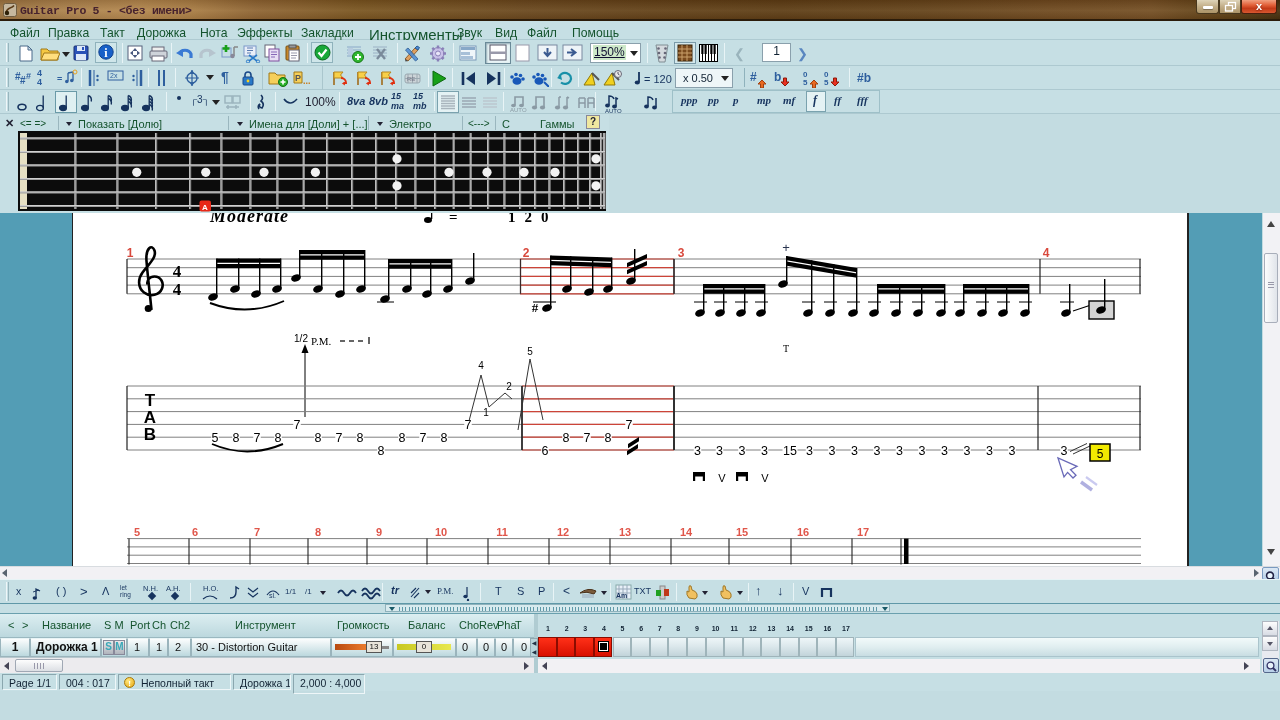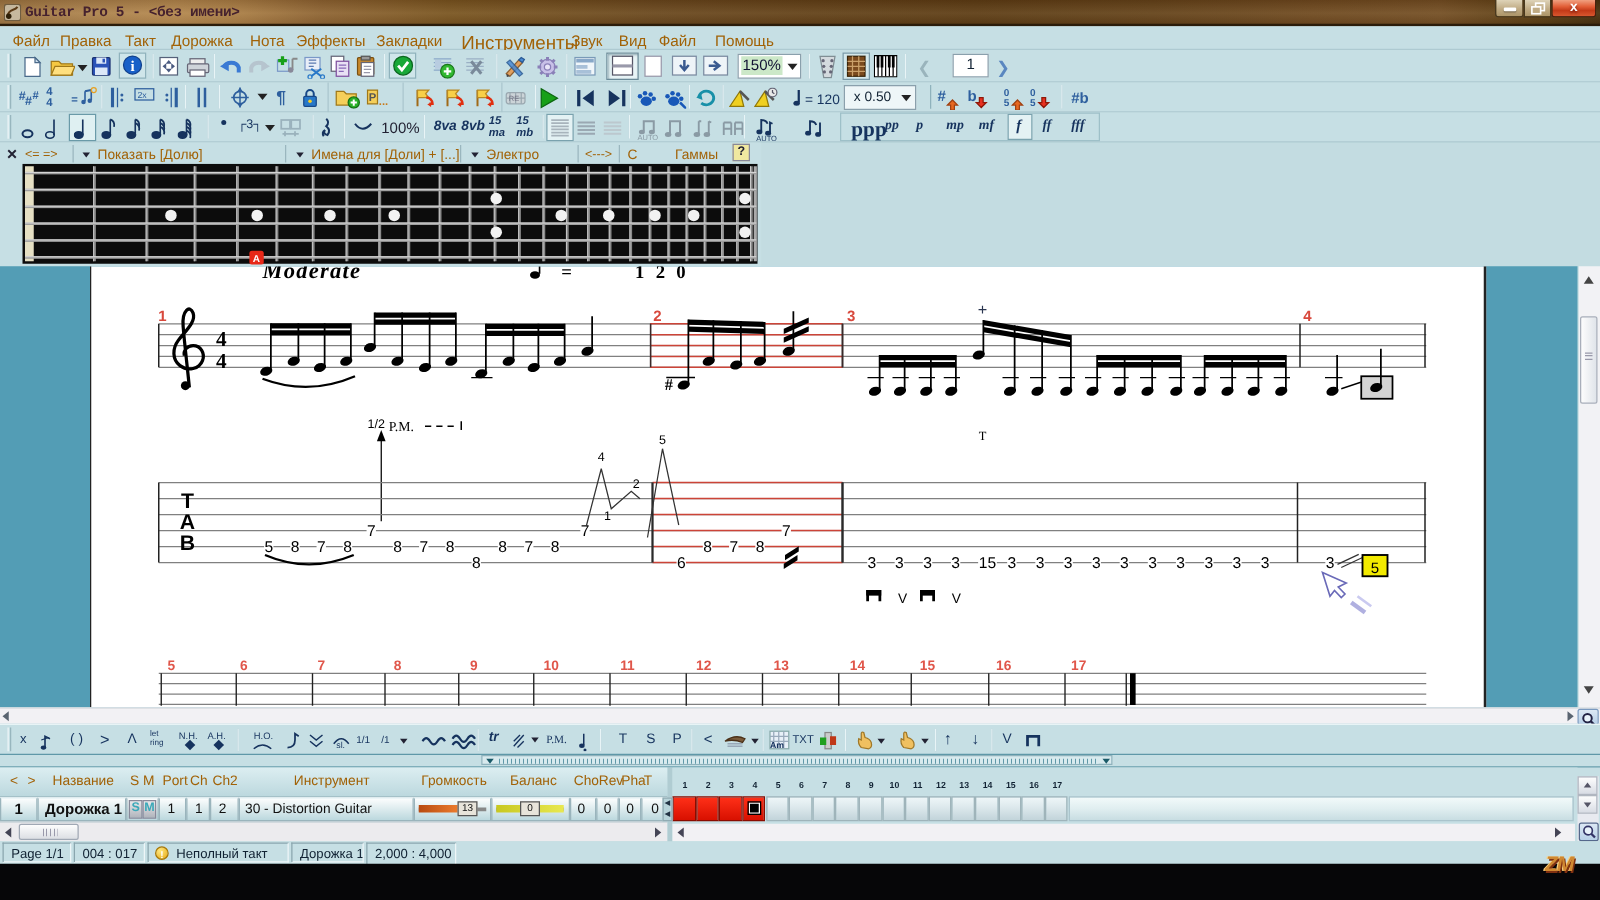--- a/index.html
+++ b/index.html
@@ -1,19 +1,19 @@
 <!DOCTYPE html>
 <html><head><meta charset="utf-8">
 <style>
 *{margin:0;padding:0;box-sizing:border-box;}
 html,body{width:1280px;height:720px;overflow:hidden;background:#c3dce1;
  font-family:"Liberation Sans",sans-serif;}
 .abs{position:absolute;}
 #root{position:relative;width:1280px;height:720px;transform:translateZ(0);will-change:transform;}
-.navy{color:#a16207;}
+.navy{color:#14532d;}
 .sep{position:absolute;width:1px;background:#9cbcc4;border-right:1px solid #e8f4f6;}
 .btn3d{position:absolute;border:1px solid #7a9aa8;background:#d8ecef;}
 </style></head><body>
 <div id="root">
 
 <div class="abs" style="left:0;top:0;width:1280px;height:21px;
  background:linear-gradient(90deg,#9a7342 0%,#a87f4c 5%,#b0854e 11%,#a57a44 15%,#8a6132 20%,#74511f 28%,#64431c 41%,#5c3c16 51%,#573813 61%,#5e3e18 72%,#69451e 82%,#6e4a22 90%,#553911 96%,#3f2a0c 100%);">
  <div class="abs" style="left:0;top:0;width:1280px;height:21px;background:linear-gradient(rgba(70,40,10,0.18),rgba(255,230,180,0.10) 50%,rgba(60,30,5,0.10));"></div>
  <div class="abs" style="left:0;top:19px;width:1280px;height:2px;background:#2b1c0a;"></div>
 
@@ -166,21 +166,21 @@
       </svg>
       <svg class="abs" style="left:537px;top:4px;" width="22" height="18">
         <rect x="1" y="1" width="19" height="15" fill="#eef4f8" stroke="#7a8aa0"></rect>
         <path d="M10.5,4 v7 M7,8 l3.5,4 l3.5,-4" stroke="#3a5a90" stroke-width="2" fill="none"></path>
       </svg>
       <svg class="abs" style="left:562px;top:4px;" width="22" height="18">
         <rect x="1" y="1" width="19" height="15" fill="#eef4f8" stroke="#7a8aa0"></rect>
         <path d="M5,8.5 h8 M9,5 l4.5,3.5 l-4.5,3.5" stroke="#3a5a90" stroke-width="2" fill="none"></path>
       </svg>
       <div class="abs" style="left:590px;top:3px;width:51px;height:20px;background:#fff;border:1px solid #8aa0ac;"></div>
-      <div class="abs" style="left:593px;top:5px;width:33px;height:15px;background:#cce8c8;font-size:12px;color:#113;padding-left:1px;">150%</div>
+      <div class="abs" style="left:593px;top:5px;width:33px;height:15px;background:#cce8c8;font-size:12px;color:#113;padding-left:1px;text-decoration:underline;">150%</div>
       <div class="abs" style="left:630px;top:11px;width:0;height:0;border-left:4px solid transparent;border-right:4px solid transparent;border-top:5px solid #222;"></div>
       <div class="sep" style="left:647px;top:3px;height:20px;"></div>
       <svg class="abs" style="left:652px;top:4px;" width="20" height="19">
         <path d="M4,1 h12 l-3,17 h-6 z" fill="#d4dade" stroke="#808e94"></path>
         <circle cx="6.5" cy="4.5" r="1.3" fill="#667"></circle>
         <circle cx="13.5" cy="4.5" r="1.3" fill="#667"></circle>
         <circle cx="7" cy="9" r="1.3" fill="#667"></circle>
         <circle cx="13" cy="9" r="1.3" fill="#667"></circle>
         <circle cx="7.5" cy="13.5" r="1.3" fill="#667"></circle>
         <circle cx="12.5" cy="13.5" r="1.3" fill="#667"></circle>
@@ -467,21 +467,21 @@
         <ellipse cx="3.5" cy="12.5" rx="2.4" ry="1.9" fill="#16335e"></ellipse>
         <ellipse cx="10.5" cy="13.5" rx="2.4" ry="1.9" fill="#16335e"></ellipse>
         <text x="1" y="20" font-size="6" fill="#16335e">AUTO</text>
       </svg>
       <svg class="abs" style="left:643px;top:3px;" width="20" height="20">
         <path d="M5,13 V4 q4,0 5,3 M13,14 V5" stroke="#16335e" stroke-width="1.5" fill="none"></path>
         <ellipse cx="3.5" cy="13.5" rx="2.4" ry="1.9" fill="#16335e"></ellipse>
         <ellipse cx="11.5" cy="14.5" rx="2.4" ry="1.9" fill="#16335e"></ellipse>
       </svg>
       <div class="abs" style="left:672px;top:0px;width:208px;height:23px;border:1px solid #9ec0c8;"></div>
-      <div class="abs" style="left:681px;top:4px;font-size:17px;font-weight:bold;color:#16335e;font-family:'Liberation Serif',serif;">ppp</div>
+      <div class="abs" style="left:681px;top:4px;font-size:11px;font-weight:bold;font-style:italic;color:#16335e;font-family:'Liberation Serif',serif;">ppp</div>
       <div class="abs" style="left:708px;top:4px;font-size:11px;font-weight:bold;font-style:italic;color:#16335e;font-family:'Liberation Serif',serif;">pp</div>
       <div class="abs" style="left:733px;top:4px;font-size:11px;font-weight:bold;font-style:italic;color:#16335e;font-family:'Liberation Serif',serif;">p</div>
       <div class="abs" style="left:757px;top:4px;font-size:11px;font-weight:bold;font-style:italic;color:#16335e;font-family:'Liberation Serif',serif;">mp</div>
       <div class="abs" style="left:783px;top:4px;font-size:11px;font-weight:bold;font-style:italic;color:#16335e;font-family:'Liberation Serif',serif;">mf</div>
       <div class="abs" style="left:834px;top:4px;font-size:11px;font-weight:bold;font-style:italic;color:#16335e;font-family:'Liberation Serif',serif;">ff</div>
       <div class="abs" style="left:857px;top:4px;font-size:11px;font-weight:bold;font-style:italic;color:#16335e;font-family:'Liberation Serif',serif;">fff</div>
       <div class="btn3d" style="left:806px;top:1px;width:20px;height:21px;background:#e4f2f4;border-color:#7aa2ae;"></div>
       <div class="abs" style="left:813px;top:3px;font-size:12px;font-weight:bold;font-style:italic;color:#16335e;font-family:'Liberation Serif',serif;">f</div>
     </div>
 <div class="abs" style="left:0;top:114px;width:609px;height:99px;background:#c6dfe4;">
@@ -1119,15 +1119,12 @@
           <line x1="9" y1="8" x2="12" y2="11" stroke="#336" stroke-width="1.8"></line>
         </svg></div>
     </div>
 <div class="abs" style="left:0;top:673px;width:1280px;height:18px;background:#c6dfe4;">
       <div class="abs" style="left:2px;top:1px;width:55px;height:16px;border:1px solid;border-color:#8aa6ae #eef6f8 #eef6f8 #8aa6ae;font-size:10.5px;color:#123;padding:2px 0 0 6px;white-space:nowrap;overflow:hidden;">Page 1/1</div>
       <div class="abs" style="left:59px;top:1px;width:57px;height:16px;border:1px solid;border-color:#8aa6ae #eef6f8 #eef6f8 #8aa6ae;font-size:10.5px;color:#123;padding:2px 0 0 6px;white-space:nowrap;overflow:hidden;">004 : 017</div>
       <div class="abs" style="left:118px;top:1px;width:113px;height:16px;border:1px solid;border-color:#8aa6ae #eef6f8 #eef6f8 #8aa6ae;font-size:10.5px;color:#123;padding:2px 0 0 5px;white-space:nowrap;overflow:hidden;"><span style="position:absolute;left:5px;top:2px;width:11px;height:11px;border-radius:50%;background:radial-gradient(circle at 35% 30%,#ffe880,#e8a810);border:1px solid #a87808;text-align:center;color:#fff;font-size:8px;font-weight:bold;line-height:11px;">!</span><span style="margin-left:17px;">Неполный такт</span></div>
       <div class="abs" style="left:233px;top:1px;width:58px;height:16px;border:1px solid;border-color:#8aa6ae #eef6f8 #eef6f8 #8aa6ae;font-size:10.5px;color:#123;padding:2px 0 0 6px;white-space:nowrap;overflow:hidden;">Дорожка 1</div>
       <div class="abs" style="left:293px;top:1px;width:72px;height:16px;border:1px solid;border-color:#8aa6ae #eef6f8 #eef6f8 #8aa6ae;font-size:10.5px;color:#123;padding:2px 0 16px 6px;white-space:nowrap;overflow:hidden;">2,000 : 4,000</div>
     </div>
-<div class="abs" style="left:0;top:691px;width:1280px;height:29px;background:#060608;">
-<div class="abs" style="left:1236px;top:-9px;font-size:17px;font-weight:bold;font-style:italic;color:#d08830;text-shadow:1px 1px 0 #803010,-1px 0 0 #f8d080;letter-spacing:-1px;">ZM</div>
-</div>
 </div>
 </body></html>

